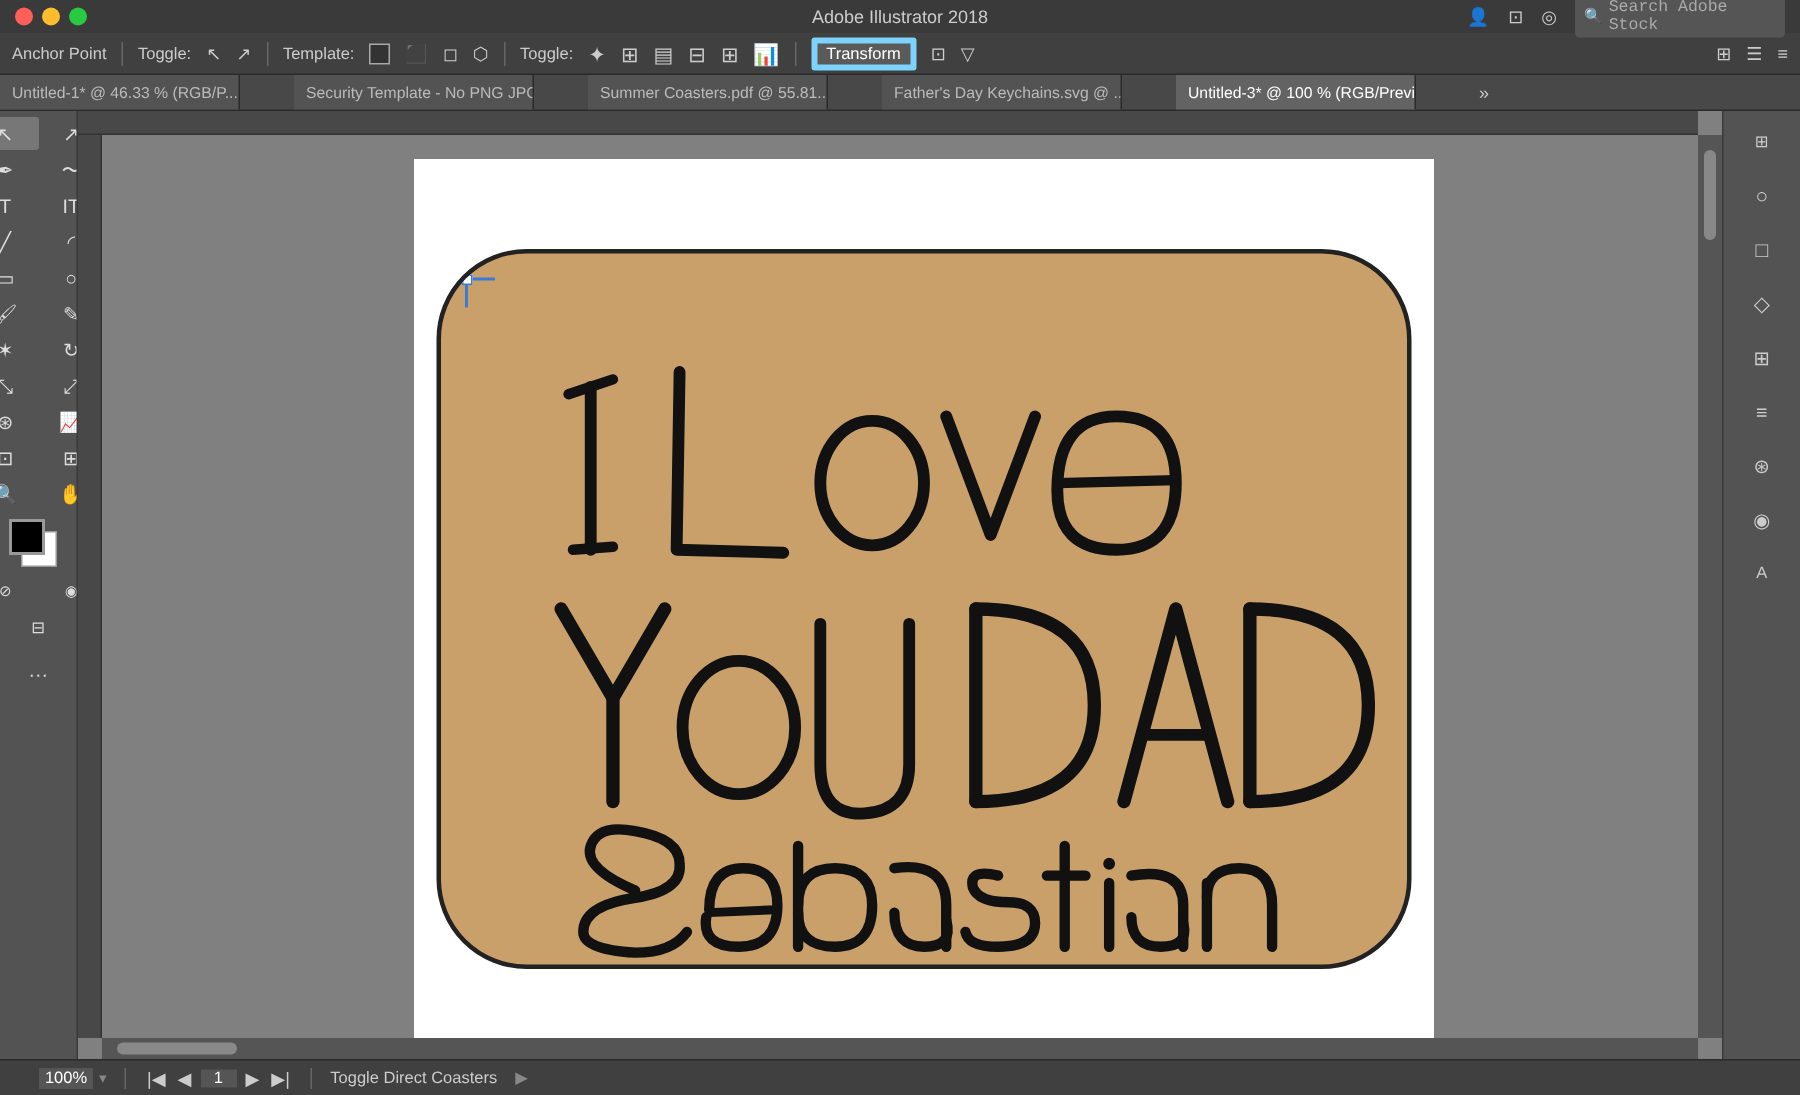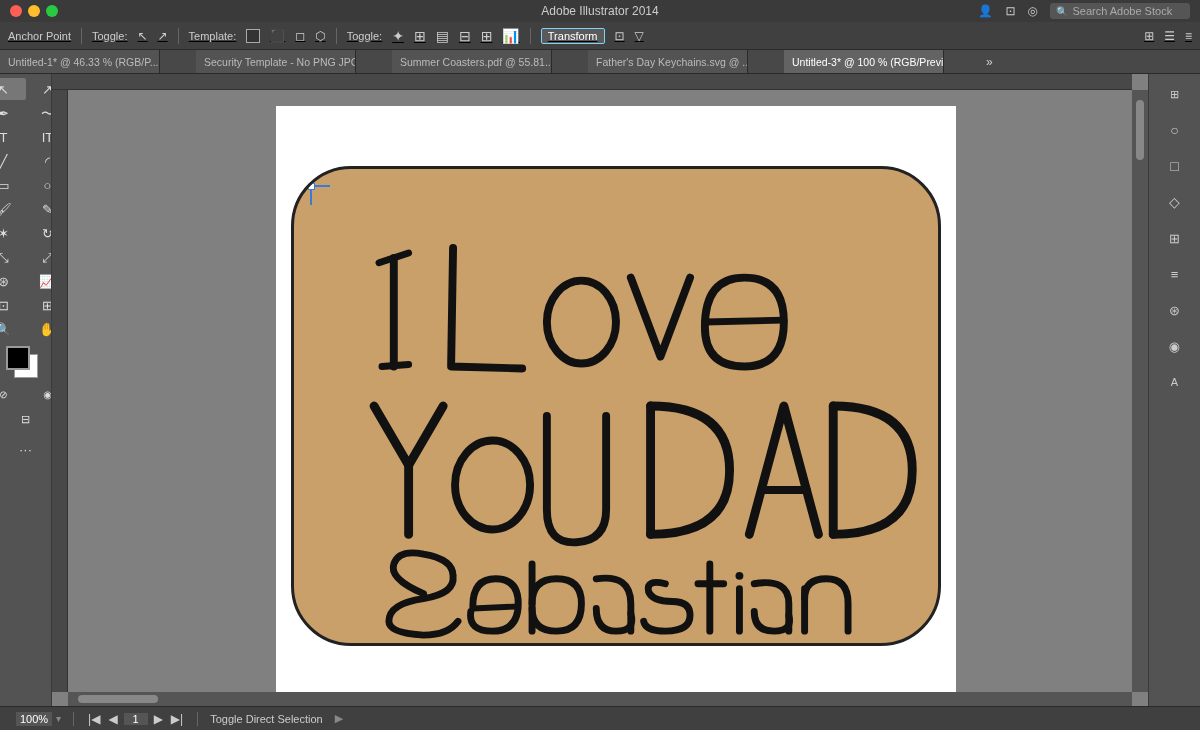--- a/index.html
+++ b/index.html
@@ -53,47 +53,46 @@
     }
     .search-adobe {
       display: flex;
       align-items: center;
       background: #555;
       border-radius: 3px;
       padding: 2px 6px;
       gap: 4px;
       width: 140px;
     }
-    .search-adobe-text { color: #aaa; font-size: 11px; }
+    .search-adobe-text { color: #aaa; font-size: 11px; font-family: Liberation Mono, monospace; }
 
     
     .toolbar {
       height: 28px;
       background: #404040;
       display: flex;
       align-items: center;
       padding: 0 8px;
       gap: 10px;
       border-bottom: 1px solid #2a2a2a;
-      text-decoration: underline;
     }
     .toolbar-item {
       color: #ccc;
       font-size: 11px;
       cursor: pointer;
       white-space: nowrap;
     }
     .toolbar-separator {
       width: 1px;
       height: 16px;
       background: #666;
     }
     .transform-btn {
       background: #5a5a5a;
-      border: 1px solid #7dd3fc;
+      border: 4px solid #7dd3fc;
       color: #fff;
       font-size: 11px;
       padding: 1px 6px;
       cursor: pointer;
       border-radius: 2px;
     }
 
     
     .tabs-bar {
       height: 24px;
@@ -254,21 +253,21 @@
       color: #ccc;
       font-size: 16px;
     }
 
     
     .bottom-bar {
       height: 24px;
       background: #404040;
       display: flex;
       align-items: center;
-      padding: 0 16px;
+      padding: 0 26px;
       gap: 12px;
       border-top: 1px solid #2a2a2a;
       color: #ccc;
       font-size: 11px;
     }
     .zoom-area {
       display: flex;
       align-items: center;
       gap: 4px;
     }
@@ -298,21 +297,21 @@
   </style>
 </head>
 <body>
 
 <div class="title-bar">
   <div class="traffic-lights">
     <span class="traffic-light close"></span>
     <span class="traffic-light minimize"></span>
     <span class="traffic-light maximize"></span>
   </div>
-  <div class="title-bar-title">Adobe Illustrator 2014</div>
+  <div class="title-bar-title">Adobe Illustrator 2018</div>
   <div class="title-bar-right">
     <span class="title-bar-icon">👤</span>
     <span class="title-bar-icon">⊡</span>
     <span class="title-bar-icon">◎</span>
     <div class="search-adobe">
       <span style="color:#aaa;font-size:10px;">🔍</span>
       <span class="search-adobe-text">Search Adobe Stock</span>
     </div>
   </div>
 </div>
@@ -594,15 +593,15 @@
   <div class="bottom-nav">
     <button class="bottom-nav-btn">|◀</button>
     <button class="bottom-nav-btn">◀</button>
     <div class="page-indicator">
       <input type="text" value="1" style="background: rgb(85, 85, 85); border: none; color: rgb(255, 255, 255); width: 24px; text-align: center; font-size: 11px;">
     </div>
     <button class="bottom-nav-btn">▶</button>
     <button class="bottom-nav-btn">▶|</button>
   </div>
   <div class="bottom-sep"></div>
-  <span>Toggle Direct Selection</span>
+  <span>Toggle Direct Coasters</span>
   <span style="color:#888;">▶</span>
 </div>
 
 </body></html>

